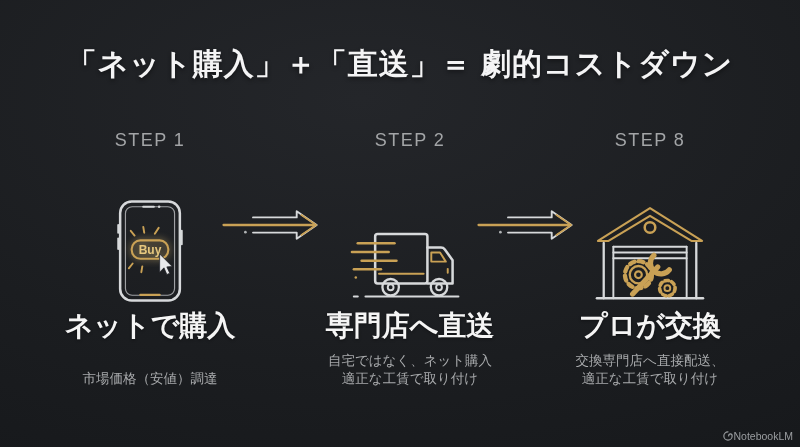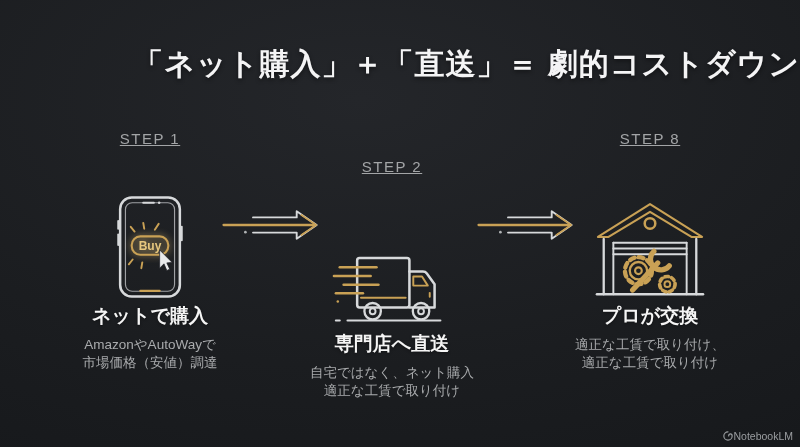--- a/index.html
+++ b/index.html
@@ -10,35 +10,35 @@
   }
   *{box-sizing:border-box; margin:0; padding:0;}
   html,body{width:800px;height:447px;overflow:hidden;background:#101214;}
   body{font-family:"Liberation Sans", sans-serif;}
   .slide{
     position:relative; width:800px; height:447px; overflow:hidden;
     background: radial-gradient(130% 125% at 45% 22%, var(--background-center) 0%, #1b1d20 48%, var(--background-edge) 100%);
   }
   .title{
     position:absolute; top:44px; left:0; right:0;
-    text-align:right; font-size:30px; font-weight:700; letter-spacing:1px;
+    text-align:center; font-size:30px; font-weight:700; letter-spacing:1px;
     color:var(--title-text); text-shadow:0 2px 4px rgba(0,0,0,.45);
   }
   .step{ position:absolute; top:130px; width:250px; text-align:center; }
-  .step-1{ left:25px; } .step-2{ left:267px;margin-top:28px; } .step-3{ left:525px; }
+  .step-1{ left:25px; } .step-2{ left:285px; } .step-3{ left:525px; }
   .step-label{
-    font-size:15px; font-weight:400; color:var(--step-label); letter-spacing:1.5px;text-decoration:underline;
+    font-size:18px; font-weight:400; color:var(--step-label); letter-spacing:1.5px;
   }
   .icon-box{
     height:146px; margin-top:6px;
     display:flex; align-items:flex-end; justify-content:center;
   }
   .icon-box svg{ overflow:visible; }
   .step-heading{
-    font-size:19px; font-weight:700; color:var(--heading-text); margin-top:4px;
+    font-size:28px; font-weight:700; color:var(--heading-text); margin-top:4px;
     text-shadow:0 1px 3px rgba(0,0,0,.4);
   }
   .step-desc{
     font-size:13.5px; line-height:1.33; color:var(--subtext); margin-top:7px;
   }
   .arrow{ position:absolute; top:206px; width:100px; height:38px; }
   .arrow-1{ left:222px; } .arrow-2{ left:477px; }
   .watermark{
     position:absolute; right:7px; bottom:5px;
     display:flex; align-items:center; 
@@ -78,21 +78,21 @@
           <line x1="28" y1="35" x2="27" y2="29"></line>
           <line x1="39" y1="36" x2="43" y2="30"></line>
           <line x1="16" y1="67" x2="12" y2="72"></line>
           <line x1="26" y1="70" x2="25" y2="76"></line>
         </g>
         <path d="M44 57 L44 76 L48.5 71.5 L51.5 78.5 L54.5 77 L51.5 70.5 L57 70 Z" fill="#e9eaeb" stroke="#23252a" stroke-width="0.8"></path>
         <line class="sG" x1="24" y1="99.5" x2="44" y2="99.5" stroke-width="2.4"></line>
       </svg>
     </div>
     <h2 class="step-heading">ネットで購入</h2>
-    <p class="step-desc"><span>AmazonやAutoWayで</span><br><span>市場価格（安値）調達</span></p>
+    <p class="step-desc"><br><span>市場価格（安値）調達</span></p>
   </section>
 
   <div class="arrow arrow-1">
     <svg width="100" height="38" viewBox="0 0 104 40" aria-hidden="true">
       <line class="sG" x1="1" y1="20" x2="96" y2="20" stroke-width="2.4"></line>
       <path class="sS" d="M32,12 H78 V5.5 L99,20 L78,34.5 V28 H32" stroke-width="2"></path>
       <path class="sG" d="M83,9.5 L98.5,20 L83,30.5" stroke-width="2"></path>
       <circle class="fS" cx="24" cy="27.5" r="1.4" opacity="0.8"></circle>
     </svg>
   </div>
@@ -150,21 +150,21 @@
           <circle class="sG" cx="44" cy="74" r="9" stroke-width="2.4"></circle>
           <circle class="sG" cx="44" cy="74" r="3.5" stroke-width="2.2"></circle>
           <circle class="sG" cx="74" cy="88" r="8" stroke-width="3.8" stroke-dasharray="3.6 3.4"></circle>
           <circle class="sG" cx="74" cy="88" r="3" stroke-width="2"></circle>
           <path class="sG" d="M38,94 L64,66" stroke-width="5.5"></path>
           <path class="sG" d="M60,54 a11,11 0 1 0 16,15" stroke-width="5.5"></path>
         </g>
       </svg>
     </div>
     <h2 class="step-heading">プロが交換</h2>
-    <p class="step-desc"><span>適正な工賃で取り付け、</span><br><span>適正な工賃で取り付け</span></p>
+    <p class="step-desc"><span>交換専門店へ直接配送、</span><br><span>適正な工賃で取り付け</span></p>
   </section>
 
   <div class="watermark">
     <svg width="10" height="10" viewBox="0 0 12 12" aria-hidden="true">
       <path d="M6 1 a5 5 0 1 0 5 5 c0,-1.6 -0.9,-2.6 -2.1,-2.6 S6.8 4.4 6.8 6" fill="none" stroke="currentColor" stroke-width="1.4" stroke-linecap="round"></path>
     </svg>
     <span>NotebookLM</span>
   </div>
 
 </div>

